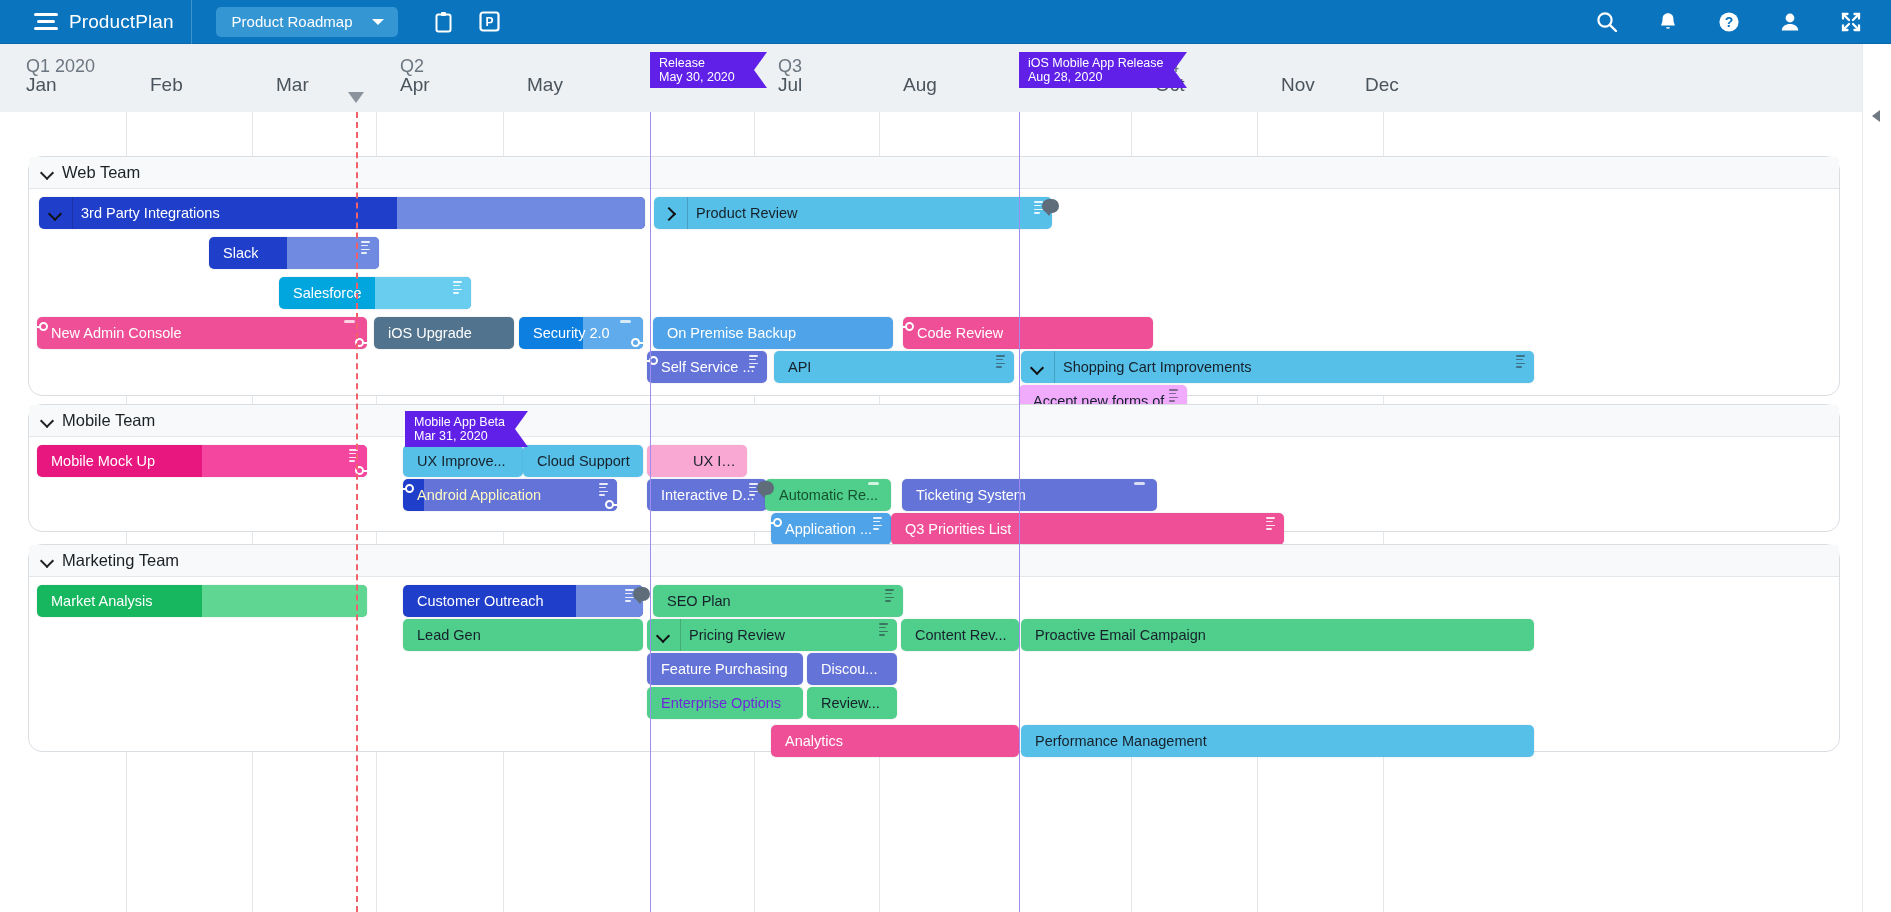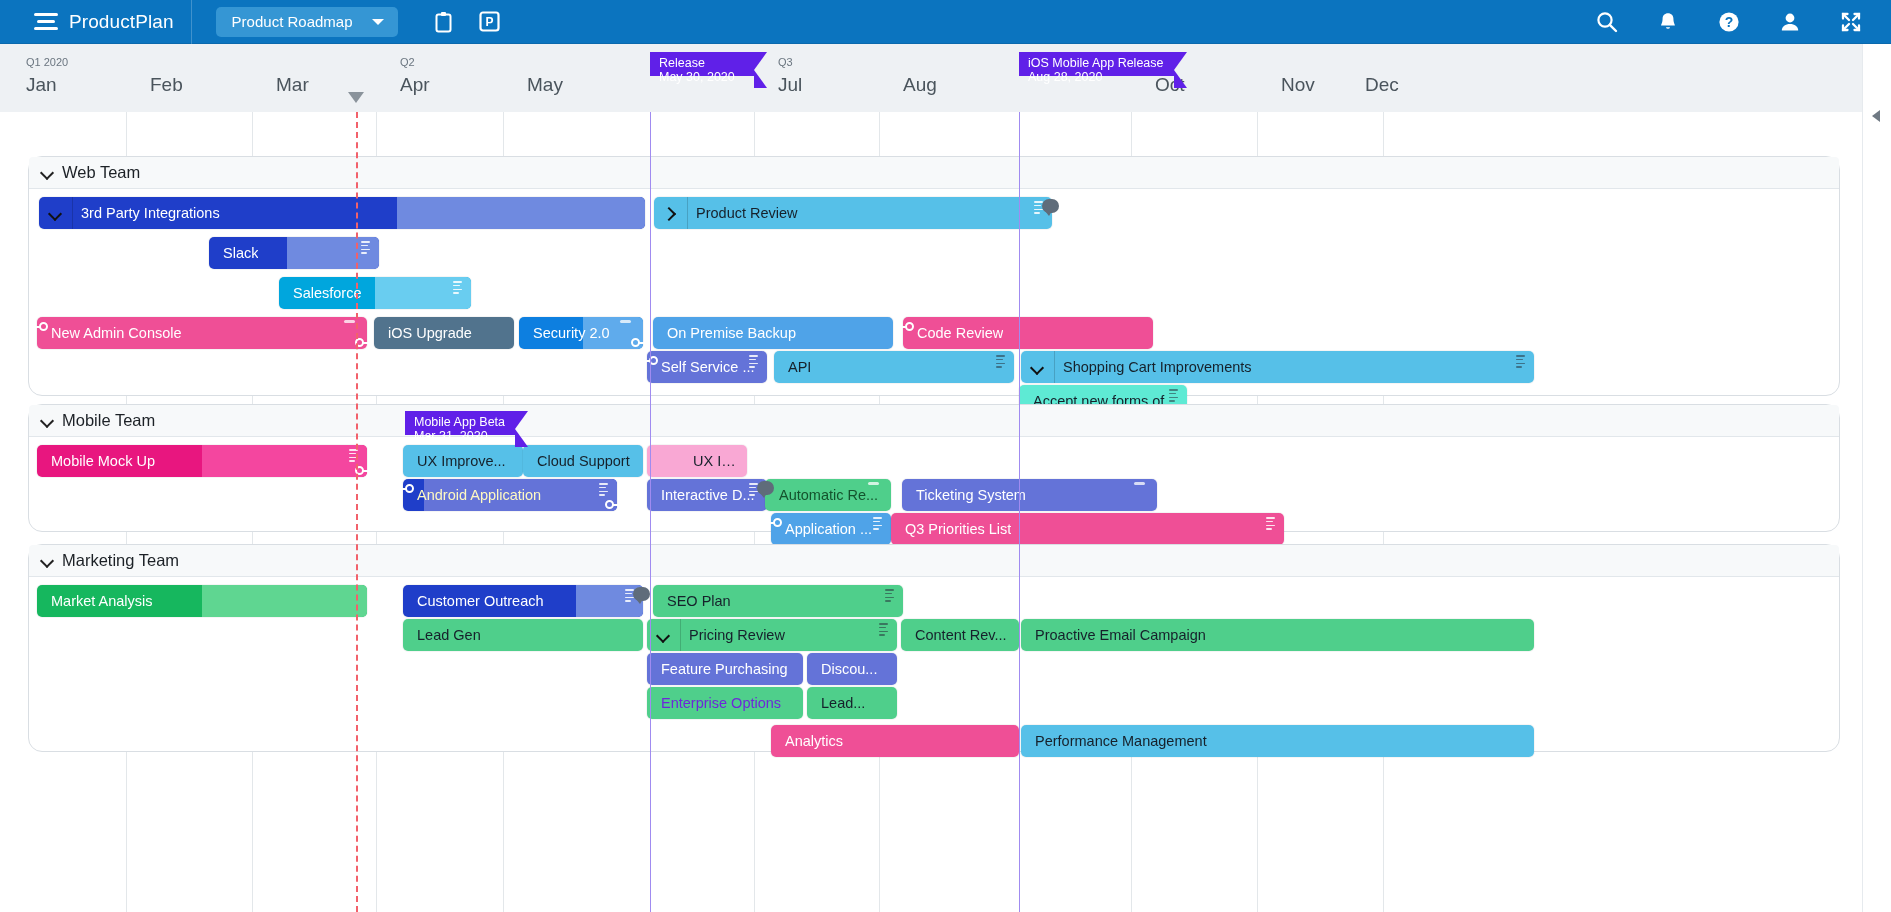--- a/index.html
+++ b/index.html
@@ -61,28 +61,28 @@
     width: 1891px; height: 868px;
     background: #fff;
   }
   #tlhead {
     position: absolute; left: 0; top: 0;
     width: 1862px; height: 68px;
     background: #eef1f4;
   }
   .q-label {
     position: absolute; top: 12px;
-    font-size: 11px; color: #6b7680; font-weight: 400;
+    font-size: 18px; color: #6b7680; font-weight: 400;
   }
   .m-label {
     position: absolute; top: 30px;
     font-size: 19px; color: #4a545c;
   }
   .milestone {
-    position: absolute; top: 8px; height: 24px;
+    position: absolute; top: 8px; height: 36px;
     background: #6020e8; color: #fff;
     padding: 4px 12px 4px 9px;
     z-index: 6;
   }
   .milestone .mt { font-size: 12.5px; line-height: 14px; white-space: nowrap; }
   .milestone .md { font-size: 12.5px; line-height: 15px; white-space: nowrap; }
   .milestone .flag {
     position: absolute; right: -13px; top: 0;
     width: 0; height: 0;
     border-top: 18px solid #6020e8;
@@ -454,21 +454,21 @@
                 <span class="chev"></span>
               </span>
               <span class="lbl" style="color: rgb(22, 33, 43);">Shopping Cart Improvements</span>
               <span class="notes dark">
                 <i></i>
                 <i></i>
                 <i></i>
                 <i></i>
               </span>
             </div>
-            <div class="bar" style="left: 990px; width: 168px; top: 196px; background: #5eead4;">
+            <div class="bar" style="left: 990px; width: 168px; top: 196px; background: #f0abfc;">
               <span class="lbl" style="color: rgb(22, 33, 43);">Accept new forms of...</span>
               <span class="notes dark">
                 <i></i>
                 <i></i>
                 <i></i>
                 <i></i>
               </span>
             </div>
           </div>
         </div>
@@ -620,21 +620,21 @@
             <div class="bar" style="left: 618px; width: 156px; top: 76px; background: rgb(100, 115, 216);">
               <span class="lbl" style="color: rgb(255, 255, 255);">Feature Purchasing</span>
             </div>
             <div class="bar" style="left: 778px; width: 90px; top: 76px; background: rgb(100, 115, 216);">
               <span class="lbl" style="color: rgb(255, 255, 255);">Discou...</span>
             </div>
             <div class="bar" style="left: 618px; width: 156px; top: 110px; background: rgb(79, 207, 139);">
               <span class="lbl" style="color: #6d28d9;">Enterprise Options</span>
             </div>
             <div class="bar" style="left: 778px; width: 90px; top: 110px; background: rgb(79, 207, 139);">
-              <span class="lbl" style="color: rgb(22, 33, 43);">Lead...</span>
+              <span class="lbl" style="color: rgb(22, 33, 43);">Review...</span>
             </div>
             <div class="bar" style="left: 742px; width: 248px; top: 148px; background: rgb(239, 79, 150);">
               <span class="lbl" style="color: rgb(255, 255, 255);">Analytics</span>
             </div>
             <div class="bar" style="left: 992px; width: 513px; top: 148px; background: rgb(86, 192, 232);">
               <span class="lbl" style="color: rgb(22, 33, 43);">Performance Management</span>
             </div>
           </div>
         </div>
       </div>

